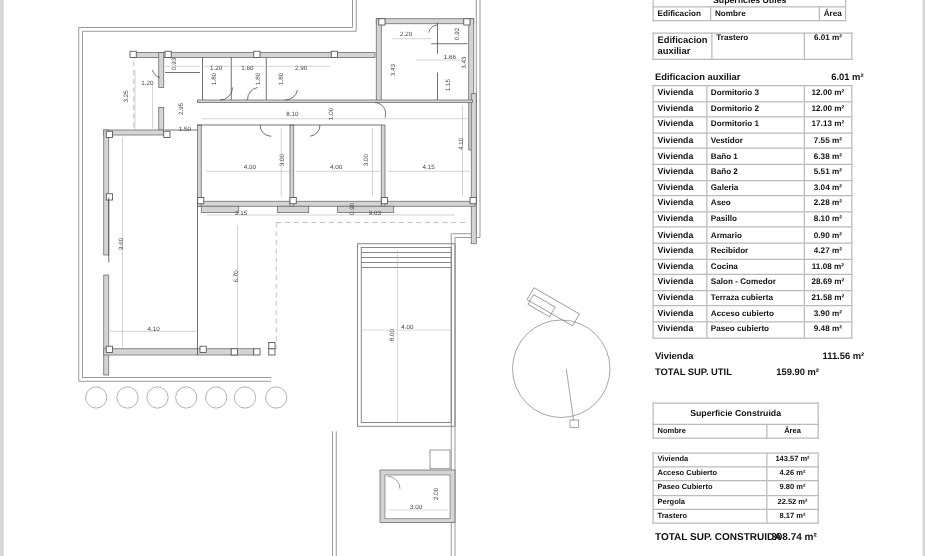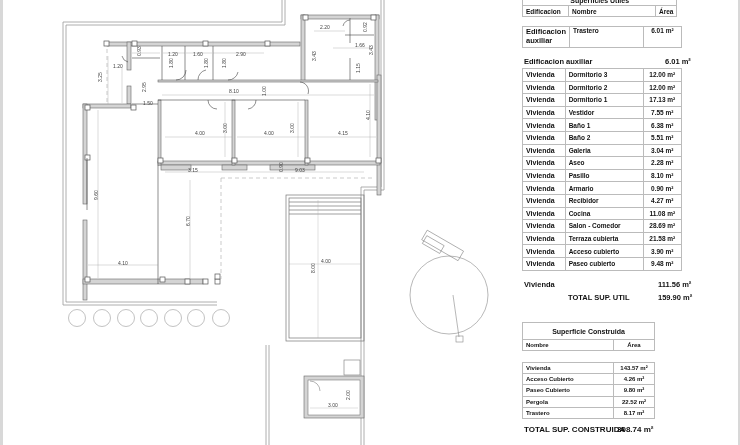--- a/index.html
+++ b/index.html
@@ -339,22 +339,22 @@
           <td class="c1">Vivienda</td>
           <td class="c2">Paseo cubierto</td>
           <td class="c3" style="width: 34px;">9.48 m²</td>
         </tr>
       </tbody>
   </table>
 </div>
 
 <div class="sum" style="left:524px;top:280px;font-size:7.5px;">Vivienda</div>
 <div class="sum" style="left:658px;top:280px;font-size:7.5px;">111.56 m²</div>
-<div class="sum" style="left:524px;top:293px;font-size:7.5px;margin-left:44px;">TOTAL SUP. UTIL</div>
-<div class="sum" style="left:658px;top:293px;font-size:7.5px;">159.90 m²</div>
+<div class="sum" style="left:524px;top:293px;font-size:7.5px;">TOTAL SUP. UTIL</div>
+<div class="sum" style="left:621px;top:293px;font-size:7.5px;">159.90 m²</div>
 
 <div class="tbl t2">
   <table>
     <tbody>
         <tr class="title">
           <td colspan="2">Superficie Construida</td>
         </tr>
     <tr class="hdr">
       <td class="n">Nombre</td>
       <td class="a">Área</td>

